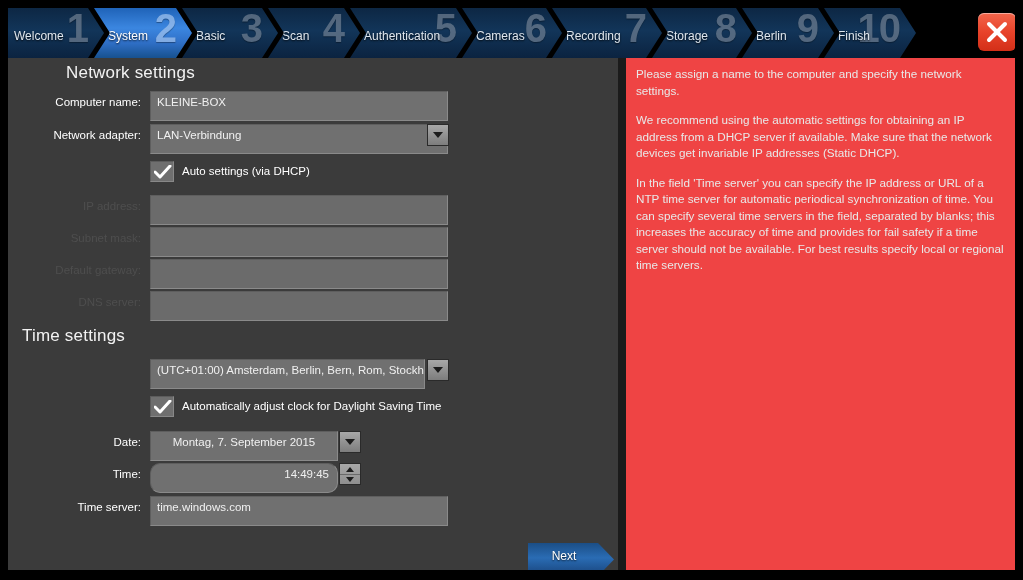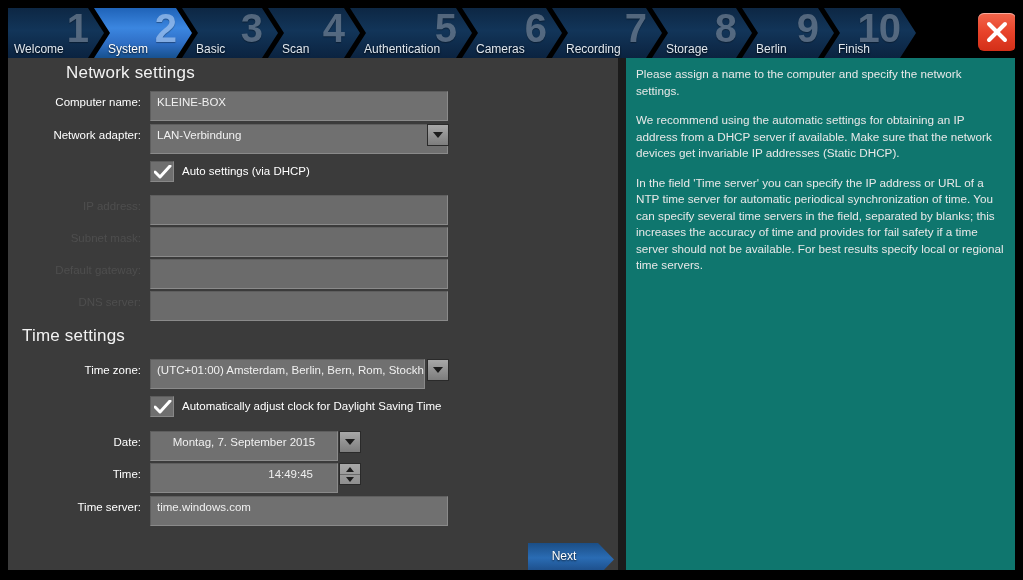--- a/index.html
+++ b/index.html
@@ -40,21 +40,21 @@
   }
   .step .num{
     position:absolute;right:16px;top:-3px;
     font-size:40px;font-weight:bold;color:#7e8c9c;
     opacity:.62;letter-spacing:-1px;line-height:46px;
     text-shadow:0 1px 1px rgba(0,0,0,.5);
     pointer-events:none;
   }
   .step.active .num{color:#a9c8ef;opacity:.68;}
   .step .lbl{
-    position:absolute;left:14px;bottom:2px;
+    position:absolute;left:14px;bottom:15px;
     font-size:12px;color:#dfe7ef;
     text-shadow:0 1px 2px rgba(0,0,0,.85);
     white-space:nowrap;
     text-align:right;
   }
   .step.active .lbl{color:#ffffff;}
 
   #closebtn{
     position:absolute;right:7px;top:13px;width:38px;height:38px;
     border-radius:6px;
@@ -68,21 +68,21 @@
   #body{
     position:absolute;left:0;top:58px;width:1023px;height:522px;
     background:#1b1b1b;
   }
   #leftpanel{
     position:absolute;left:8px;top:0px;width:610px;height:514px;
     background:#3b3b3b;
   }
   #rightpanel{
     position:absolute;left:626px;top:0px;width:389px;height:514px;
-    background:#0f766e;
+    background:#ef4444;
   }
   #gutter{
     position:absolute;left:618px;top:0;width:8px;height:514px;background:#1b1b1b;
   }
 
   .section-title{
     position:absolute;
     font-size:17px;color:#f2f2f2;font-weight:normal;
     letter-spacing:.2px;
   }
@@ -100,21 +100,21 @@
     background:#707070;
     border-top:1px solid #5e5e5e;
     border-left:1px solid #5e5e5e;
     border-right:1px solid #8a8a8a;
     border-bottom:1px solid #8a8a8a;
     font-size:11.5px;color:#f0f0f0;line-height:20px;
     padding:0 6px;white-space:nowrap;overflow:hidden;
   }
   .field.dis{background:#6b6b6b;color:#6b6b6b;}
   .field.center{text-align:center;}
-  .field.right{text-align:right;padding-right:24px;}
+  .field.right{text-align:right;padding-right:8px;border-radius:10px;}
 
   .ddbtn{
     position:absolute;width:22px;height:22px;box-sizing:border-box;
     background:linear-gradient(to bottom,#a8a8a8 0%,#929292 50%,#7d7d7d 100%);
     border:1px solid #2a2a2a;
     cursor:pointer;
   }
   .ddbtn .tri{
     position:absolute;left:50%;top:50%;margin-left:-5px;margin-top:-3px;
     width:0;height:0;border-left:5px solid transparent;border-right:5px solid transparent;
@@ -285,23 +285,20 @@
       </div>
       <div class="field dis" style="left:142px;top:201px;width:298px;"></div>
 
       <div class="row" style="left:0px;top:233px;width:133px;">
         <div class="lab dis">DNS server:</div>
       </div>
       <div class="field dis" style="left:142px;top:233px;width:298px;"></div>
 
       <div class="section-title" style="left:14px;top:268px;">Time settings</div>
 
-      <div class="row" style="left:0px;top:301px;width:133px;">
-        <div class="lab">Time zone:</div>
-      </div>
       <div class="field" style="left:142px;top:301px;width:275px;">(UTC+01:00) Amsterdam, Berlin, Bern, Rom, Stockholm, Wien</div>
       <div class="ddbtn" style="left:419px;top:301px;">
         <span class="tri"></span>
       </div>
 
       <div class="chkrow" style="left:142px;top:338px;">
         <div class="chk">
           <svg width="18" height="15" viewBox="0 0 18 15">
             <path d="M1 7 L6 12 L16 1" stroke="#ffffff" stroke-width="3" fill="none" stroke-linecap="round" stroke-linejoin="round"></path>
           </svg>

